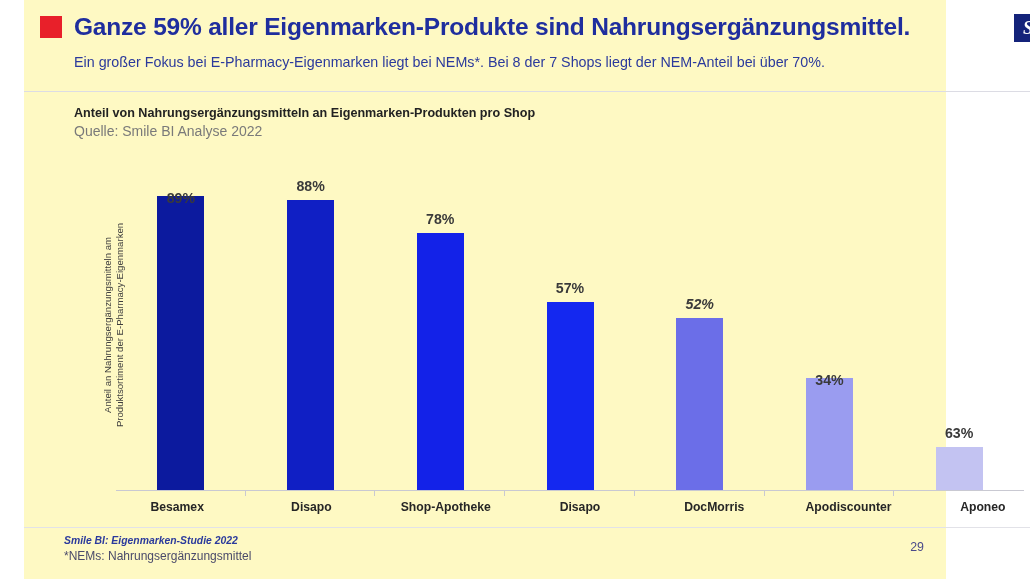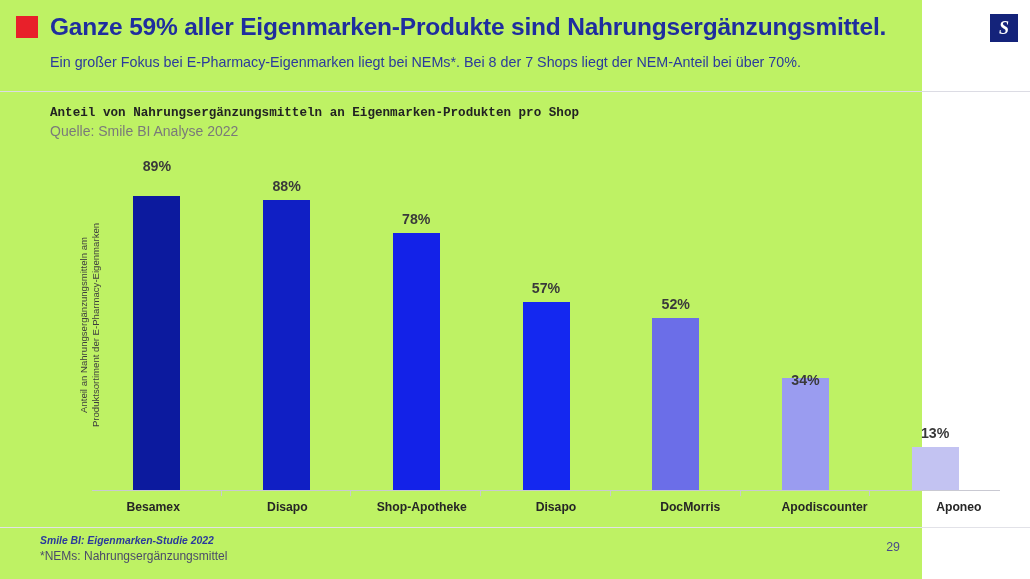--- a/index.html
+++ b/index.html
@@ -9,21 +9,22 @@
     height: 579px;
     background: #ffffff;
     font-family: "Liberation Sans", sans-serif;
     overflow: hidden;
   }
 
   .slide {
     position: relative;
     width: 922px;
     height: 579px;
-    background: #bef264;
+    background: #fef9c3;
+    margin-left: 24px;
   }
 
   
   .header {
     position: absolute;
     left: 0; top: 0;
     width: 1030px;
     height: 92px;
   }
 
@@ -100,21 +101,20 @@
   }
 
   .chart-title {
     position: absolute;
     left: 50px;
     top: 6px;
     font-size: 12.6px;
     font-weight: bold;
     color: #222222;
     white-space: nowrap;
-    font-family: Liberation Mono, monospace;
   }
 
   .chart-source {
     position: absolute;
     left: 50px;
     top: 23px;
     font-size: 14px;
     color: #7a7a7a;
     white-space: nowrap;
   }
@@ -296,45 +296,45 @@
 
       <div class="y-axis-label">
         <div class="y-axis-label-inner">
           <div>Anteil an Nahrungsergänzungsmitteln am</div>
           <div>Produktsortiment der E-Pharmacy-Eigenmarken</div>
         </div>
       </div>
 
       <div class="bars" id="bars">
           <div class="bar-slot">
-            <div class="bar-value" style="bottom: 316px;">89%</div>
+            <div class="bar-value" style="bottom: 284px;">89%</div>
             <div class="bar" style="height: 294px; background: rgb(12, 26, 158);"></div>
           </div>
           <div class="bar-slot">
             <div class="bar-value" style="bottom: 296px;">88%</div>
             <div class="bar" style="height: 290px; background: rgb(16, 31, 196);"></div>
           </div>
           <div class="bar-slot">
             <div class="bar-value" style="bottom: 263px;">78%</div>
             <div class="bar" style="height: 257px; background: rgb(19, 34, 232);"></div>
           </div>
           <div class="bar-slot">
             <div class="bar-value" style="bottom: 194px;">57%</div>
             <div class="bar" style="height: 188px; background: rgb(20, 40, 240);"></div>
           </div>
           <div class="bar-slot">
-            <div class="bar-value" style="bottom: 178px;">52%</div>
+            <div class="bar-value" style="bottom: 178px; font-style: italic;">52%</div>
             <div class="bar" style="height: 172px; background: rgb(107, 110, 232);"></div>
           </div>
           <div class="bar-slot">
             <div class="bar-value" style="bottom: 102px;">34%</div>
             <div class="bar" style="height: 112px; background: rgb(154, 156, 240);"></div>
           </div>
           <div class="bar-slot">
-            <div class="bar-value" style="bottom: 49px;">13%</div>
+            <div class="bar-value" style="bottom: 49px;">63%</div>
             <div class="bar" style="height: 43px; background: rgb(195, 195, 242);"></div>
           </div>
         </div>
 
       <div class="axis-line"></div>
       <div class="ticks" id="ticks">
           <div class="tick-cell"></div>
           <div class="tick-cell"></div>
           <div class="tick-cell"></div>
           <div class="tick-cell"></div>

